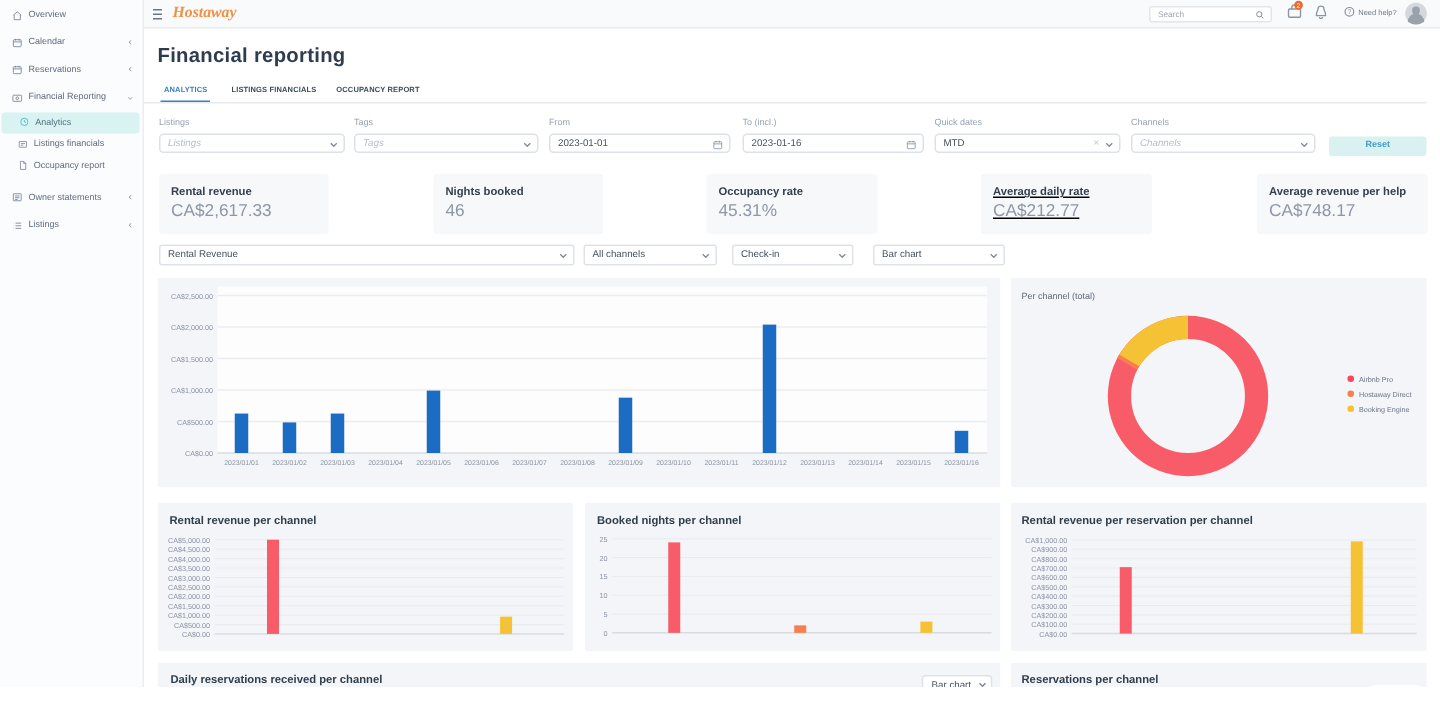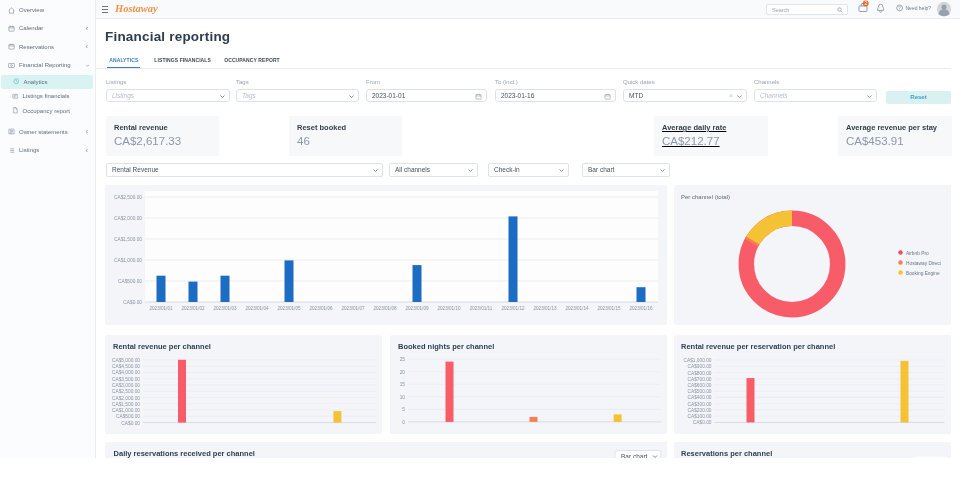--- a/index.html
+++ b/index.html
@@ -186,30 +186,34 @@
   <div class="finput" style="left:754px;top:89px;width:123px;"><span class="fplace">Channels</span><svg style="position:absolute;right:4px;top:5px;" width="5" height="3" viewBox="0 0 5 3" fill="none" stroke="#7d8999" stroke-width="0.9">
         <path d="M0.5 0.5 L2.5 2.5 L4.5 0.5"></path>
       </svg></div>
   <div class="abs reset">Reset</div>
 
   <div class="scard" style="left:106px;width:113px;">
       <div class="t">Rental revenue</div>
       <div class="v">CA$2,617.33</div>
     </div>
   <div class="scard" style="left:289px;width:113px;">
-      <div class="t">Reset booked</div>
+      <div class="t">Nights booked</div>
       <div class="v">46</div>
+    </div>
+  <div class="scard" style="left:471px;width:114px;">
+      <div class="t">Occupancy rate</div>
+      <div class="v">45.31%</div>
     </div>
   <div class="scard" style="left:654px;width:114px;text-decoration:underline;">
       <div class="t">Average daily rate</div>
       <div class="v">CA$212.77</div>
     </div>
   <div class="scard" style="left:838px;width:114px;">
-      <div class="t">Average revenue per stay</div>
-      <div class="v">CA$453.91</div>
+      <div class="t">Average revenue per help</div>
+      <div class="v">CA$748.17</div>
     </div>
 
   <div class="sel" style="left:106px;width:277px;">Rental Revenue<svg style="position:absolute;right:4px;top:5px;" width="5" height="3" viewBox="0 0 5 3" fill="none" stroke="#7d8999" stroke-width="0.9">
         <path d="M0.5 0.5 L2.5 2.5 L4.5 0.5"></path>
       </svg></div>
   <div class="sel" style="left:389px;width:89px;">All channels<svg style="position:absolute;right:4px;top:5px;" width="5" height="3" viewBox="0 0 5 3" fill="none" stroke="#7d8999" stroke-width="0.9">
         <path d="M0.5 0.5 L2.5 2.5 L4.5 0.5"></path>
       </svg></div>
   <div class="sel" style="left:488px;width:81px;">Check-in<svg style="position:absolute;right:4px;top:5px;" width="5" height="3" viewBox="0 0 5 3" fill="none" stroke="#7d8999" stroke-width="0.9">
         <path d="M0.5 0.5 L2.5 2.5 L4.5 0.5"></path>

